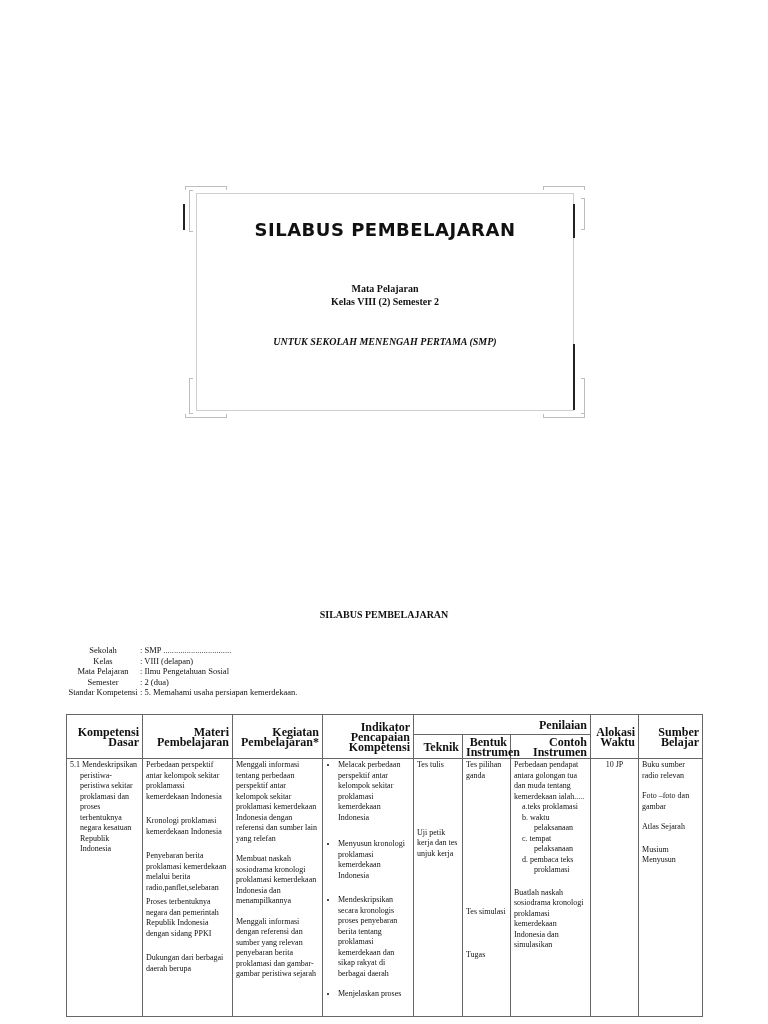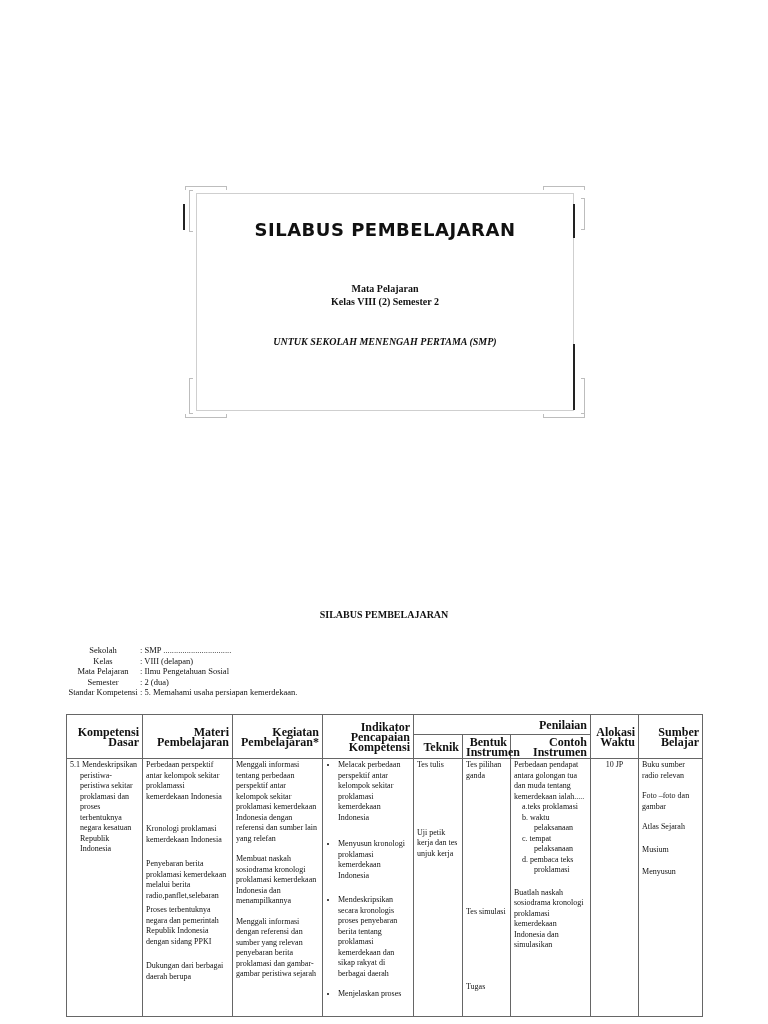--- a/index.html
+++ b/index.html
@@ -112,21 +112,21 @@
       <th>Bentuk Instrumen</th>
       <th>Contoh Instrumen</th>
     </tr>
   </thead>
   <tbody>
     <tr style="height:258px">
       <td>
         <div style="padding-left:10px; text-indent:-10px;">5.1 Mendeskripsikan peristiwa-peristiwa sekitar proklamasi dan proses terbentuknya negara kesatuan Republik Indonesia</div>
       </td>
       <td>
-        <div class="p" style="margin-bottom:22px">Perbedaan perspektif antar kelompok sekitar proklamassi kemerdekaan Indonesia</div>
+        <div class="p" style="margin-bottom:14px">Perbedaan perspektif antar kelompok sekitar proklamassi kemerdekaan Indonesia</div>
         <div class="p" style="margin-bottom:14px">Kronologi proklamasi kemerdekaan Indonesia</div>
         <div class="p" style="margin-bottom:4px">Penyebaran berita proklamasi kemerdekaan melalui berita radio,panflet,selebaran</div>
         <div class="p" style="margin-bottom:14px">Proses terbentuknya negara  dan pemerintah Republik Indonesia dengan sidang PPKI</div>
         <div class="p">Dukungan dari berbagai daerah berupa</div>
       </td>
       <td>
         <div class="p" style="margin-bottom:10px">Menggali informasi tentang perbedaan perspektif antar kelompok sekitar proklamasi kemerdekaan Indonesia dengan referensi dan sumber lain yang relefan</div>
         <div class="p" style="margin-bottom:10px">Membuat naskah sosiodrama kronologi proklamasi kemerdekaan Indonesia dan menampilkannya</div>
         <div class="p">Menggali informasi dengan referensi dan sumber yang relevan penyebaran berita proklamasi dan gambar-gambar peristiwa sejarah</div>
       </td>
@@ -137,39 +137,39 @@
           <li style="margin-bottom:10px">Mendeskripsikan secara kronologis proses penyebaran berita tentang proklamasi kemerdekaan dan sikap rakyat di berbagai daerah</li>
           <li>Menjelaskan proses</li>
         </ul>
       </td>
       <td>
         <div style="margin-bottom:57px">Tes tulis</div>
         <div>Uji petik kerja dan tes unjuk kerja</div>
       </td>
       <td>
         <div style="margin-bottom:126px">Tes pilihan ganda</div>
-        <div style="margin-bottom:64px">Tes simulasi</div>
+        <div style="margin-bottom:32px">Tes simulasi</div>
         <div>Tugas</div>
       </td>
       <td>
         <div>Perbedaan pendapat antara golongan tua dan muda tentang kemerdekaan ialah.....</div>
         <div class="opt">a.teks proklamasi</div>
         <div class="opt">b. waktu</div>
         <div class="opt2">pelaksanaan</div>
         <div class="opt">c. tempat</div>
         <div class="opt2">pelaksanaan</div>
         <div class="opt">d. pembaca teks</div>
         <div class="opt2" style="margin-bottom:12px">proklamasi</div>
         <div>Buatlah naskah sosiodrama kronologi proklamasi kemerdekaan Indonesia dan simulasikan</div>
       </td>
       <td style="text-align:center">
         <div>10 JP</div>
       </td>
       <td>
         <div class="p">Buku sumber radio relevan</div>
         <div class="p">Foto –foto dan gambar</div>
         <div class="p" style="margin-bottom:12px">Atlas Sejarah</div>
-        <div class="p" style="margin-bottom:12px">Musium</div>
+        <div class="p" style="margin-bottom:0">Musium</div>
         <div class="p">Menyusun</div>
       </td>
     </tr>
   </tbody>
 </table>
 
 </body></html>

